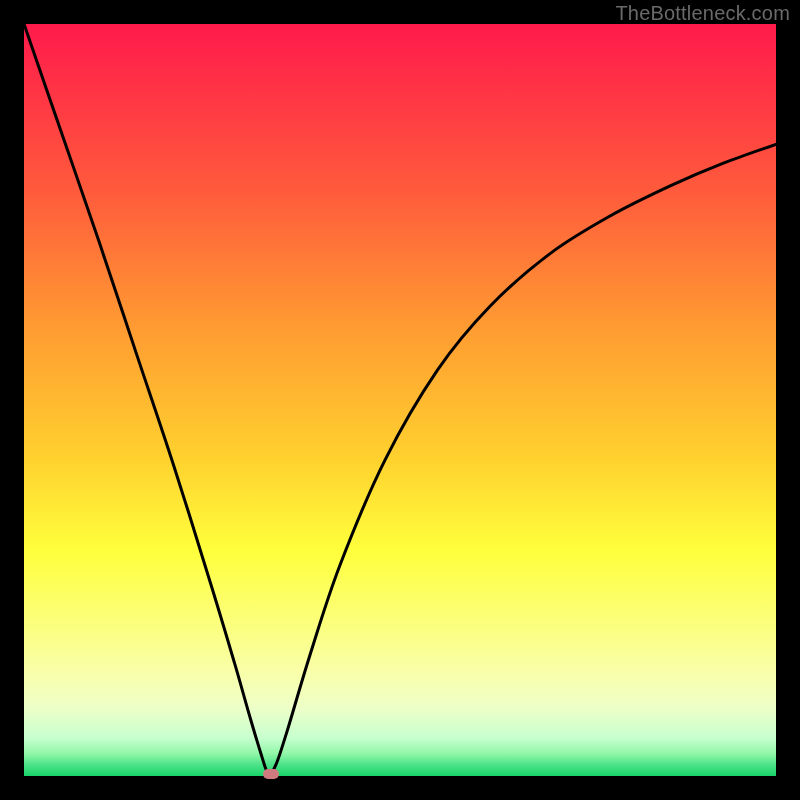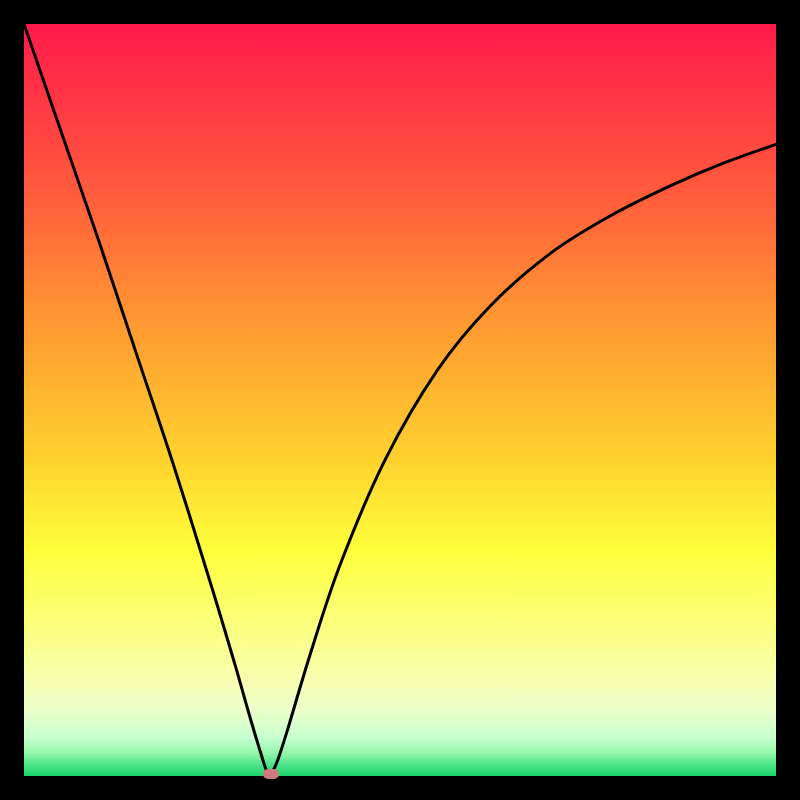--- a/index.html
+++ b/index.html
@@ -62,20 +62,21 @@
     height: 10px;
     border-radius: 5px;
     background: #cf7a7e;
     transform: translate(-50%, -50%);
   }
 </style>
 </head>
 <body>
 
 <div class="frame">
+  <div class="watermark">TheBottleneck.com</div>
 
   <div class="plot-area">
     <svg viewBox="0 0 752 752" preserveAspectRatio="none">
       <path id="curve-path" fill="none" stroke="#000" stroke-width="3" stroke-linecap="round" stroke-linejoin="round" d="M 0.00 0.00 C 6.27 18.17, 25.07 72.69, 37.60 109.04 C 50.13 145.39, 62.67 181.11, 75.20 218.08 C 87.73 255.05, 100.27 293.28, 112.80 330.88 C 125.33 368.48, 137.87 404.83, 150.40 443.68 C 162.93 482.53, 177.97 531.41, 188.00 564.00 C 198.03 596.59, 204.29 617.89, 210.56 639.20 C 216.83 660.51, 221.21 676.80, 225.60 691.84 C 229.99 706.88, 233.75 719.79, 236.88 729.44 C 240.01 739.09, 241.89 747.86, 244.40 749.74 C 246.91 751.62, 248.79 747.86, 251.92 740.72 C 255.05 733.58, 257.56 725.05, 263.20 706.88 C 268.84 688.71, 276.99 659.25, 285.76 631.68 C 294.53 604.11, 303.31 574.03, 315.84 541.44 C 328.37 508.85, 344.67 468.75, 360.96 436.16 C 377.25 403.57, 396.05 371.61, 413.60 345.92 C 431.15 320.23, 447.44 301.43, 466.24 282.00 C 485.04 262.57, 506.35 244.40, 526.40 229.36 C 546.45 214.32, 566.51 203.04, 586.56 191.76 C 606.61 180.48, 627.92 170.45, 646.72 161.68 C 665.52 152.91, 681.81 146.01, 699.36 139.12 C 716.91 132.23, 743.23 123.45, 752.00 120.32"></path>
     </svg>
     <div class="marker" id="marker" style="left: 246.656px; top: 749.744px; background: rgb(207, 122, 126);"></div>
   </div>
 </div>
 
 </body></html>

